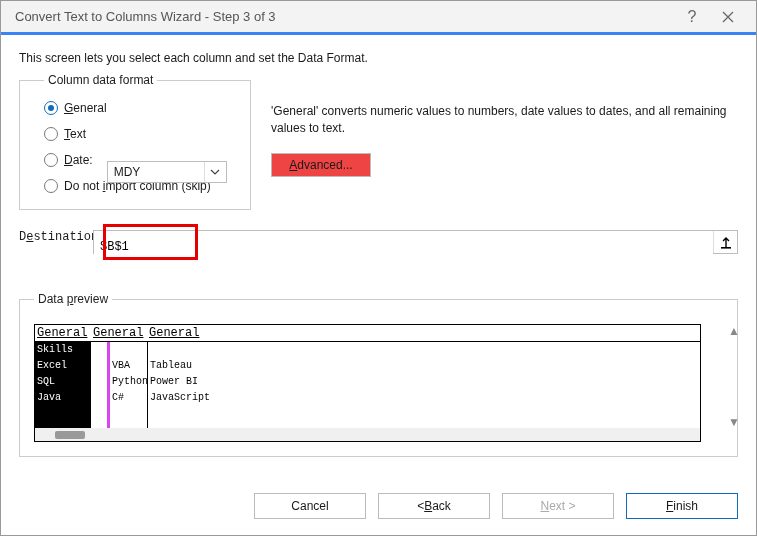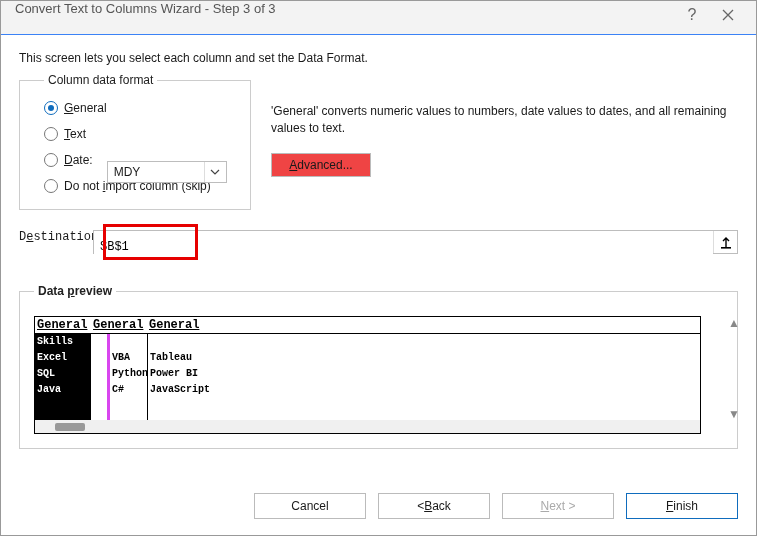--- a/index.html
+++ b/index.html
@@ -14,22 +14,23 @@
     width: 757px;
     height: 536px;
     border: 1px solid #999;
     background: #fff;
     position: relative;
     display: flex;
     flex-direction: column;
   }
   .titlebar {
     display: flex;
+    align-items: center;
     background: #f3f3f3;
-    border-bottom: 1px solid #3b82f6;
+    border-bottom: 3px solid #3b82f6;
     height: 34px;
     padding: 0 10px 0 14px;
   }
   .titlebar .title {
     flex: 1;
     color: #555;
     font-size: 13px;
   }
   .titlebar .winbtn {
     width: 36px;
@@ -170,25 +171,24 @@
     justify-content: center;
     border-left: 1px solid #ddd;
     cursor: pointer;
   }
   .redbox {
     position: absolute;
     border: 3px solid #e60000;
     pointer-events: none;
   }
   fieldset.preview {
-    margin-top: 30px;
+    margin-top: 38px;
     border: 1px solid #ccc;
     padding: 18px 14px 14px 14px;
     position: relative;
-    font-weight: bold;
   }
   .preview .table-wrap {
     border: 1px solid #000;
     height: 118px;
     position: relative;
     overflow: hidden;
     display: flex;
     flex-direction: column;
   }
   .hdr-row {

